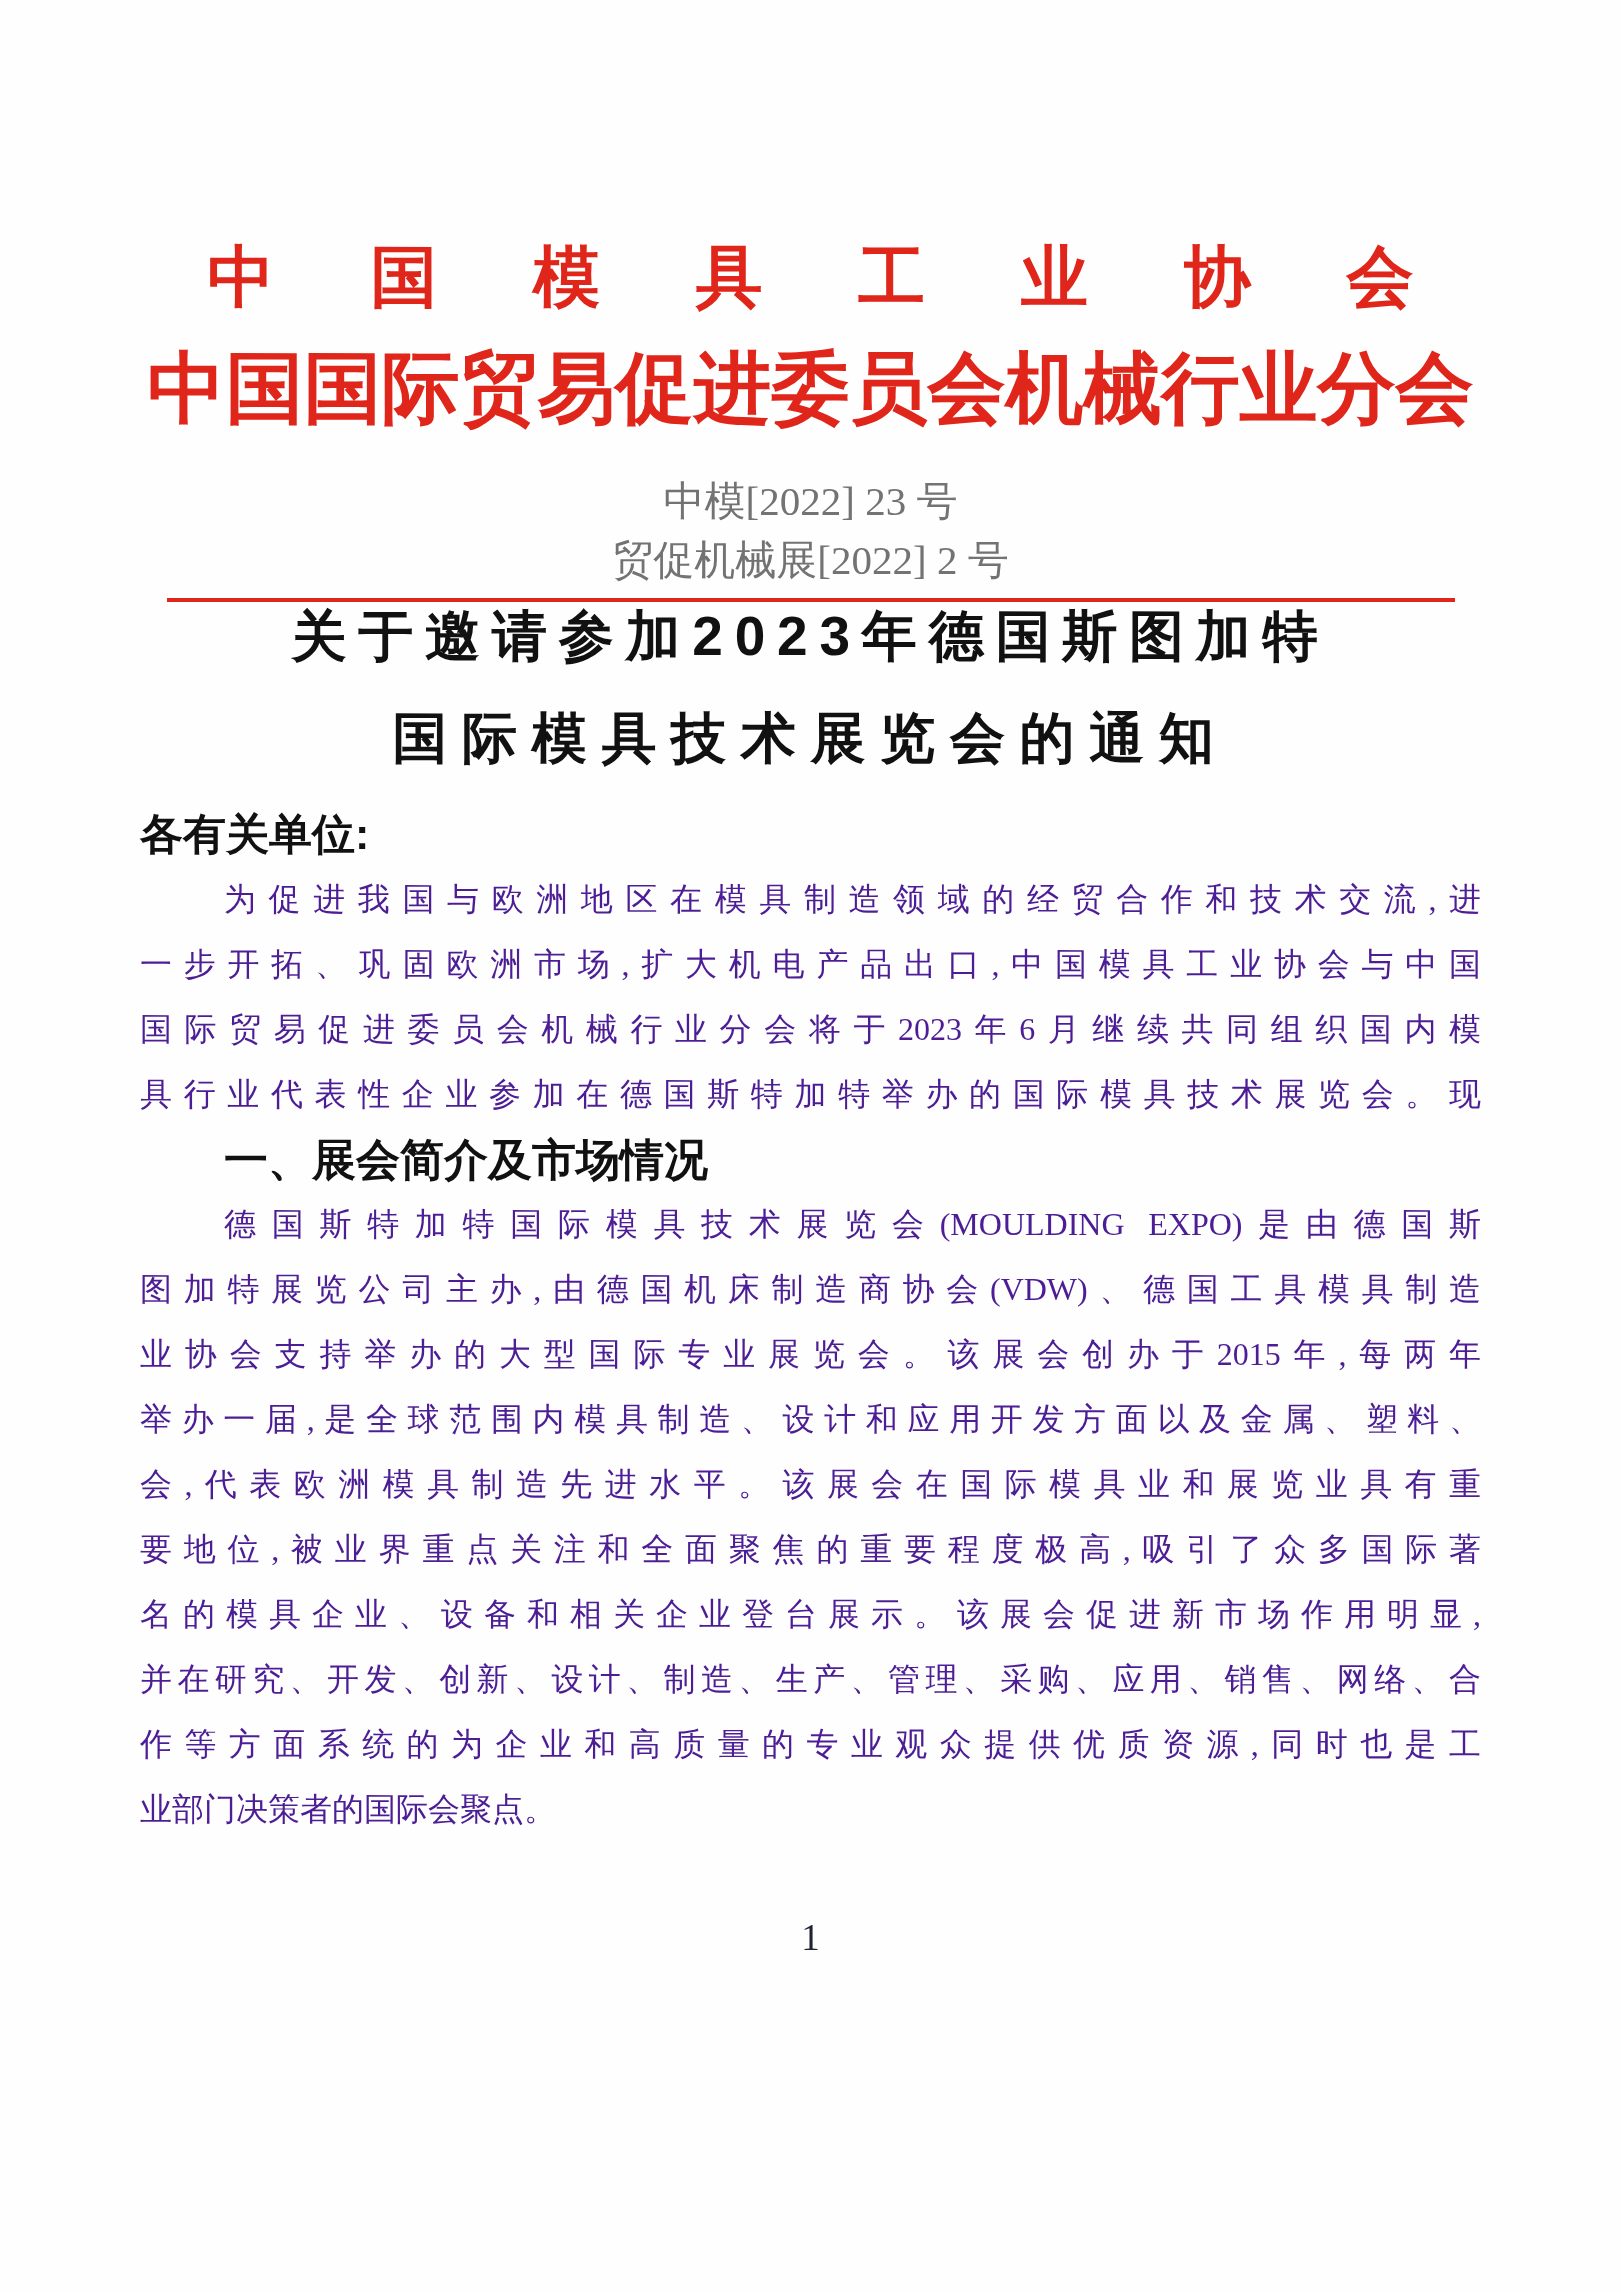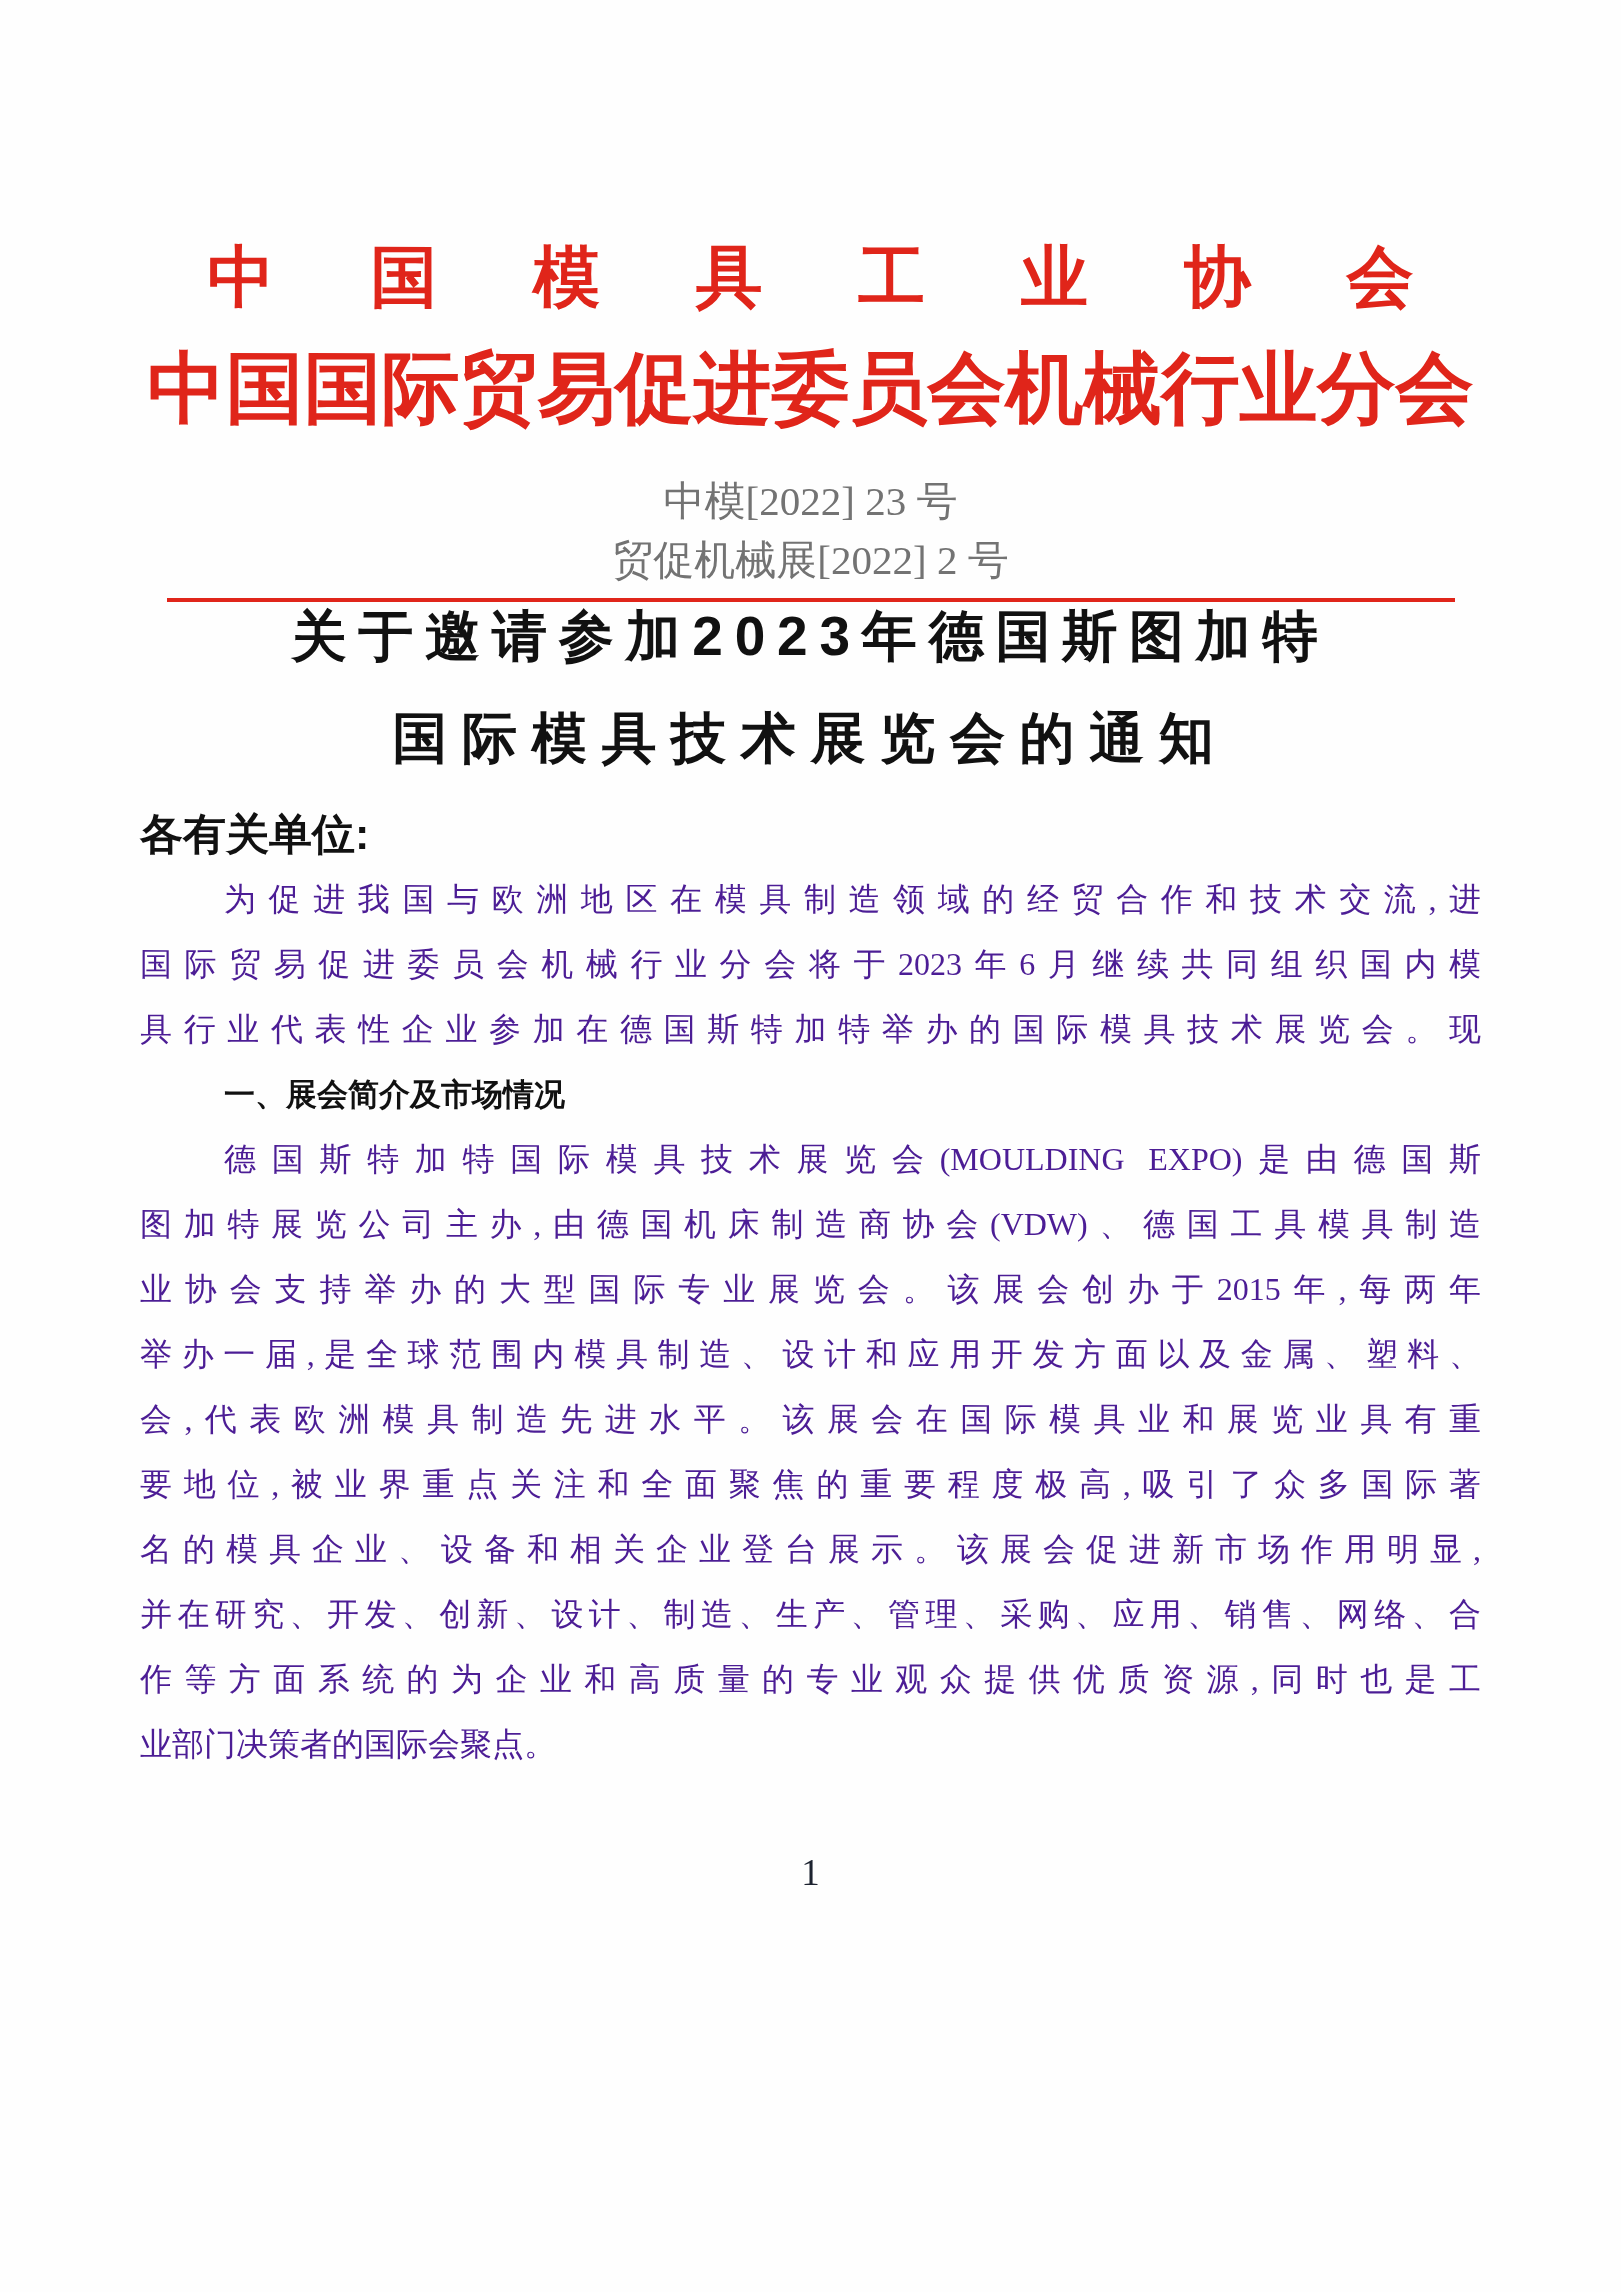--- a/index.html
+++ b/index.html
@@ -61,21 +61,21 @@
   .body-line{
     font-size:32px;line-height:65px;
     text-align:justify;text-align-last:justify;
     color:#4c1d95;
     white-space:nowrap;
   }
   .body-line.indent{text-indent:84px;}
   .body-line.last{text-align-last:left;white-space:normal;}
   .section-heading{
     font-family:"Liberation Sans","DejaVu Sans",sans-serif;
-    font-weight:bold;font-size:31px;line-height:65px;
+    font-weight:bold;font-size:44px;line-height:65px;
     text-indent:84px;color:#111;
   }
   
   .page-number{
     margin-top:73px;
     text-align:center;font-size:37px;line-height:45px;
     color:#1d2330;
   }
 </style>
 </head>
@@ -105,20 +105,21 @@
   <div class="doc-title line1">关于邀请参加2023年德国斯图加特</div>
 
   <div class="doc-title line2">国际模具技术展览会的通知</div>
 
   <div class="body-block">
 
     <div class="salutation">各有关单位:</div>
 
     <div>
         <div class="body-line indent">为促进我国与欧洲地区在模具制造领域的经贸合作和技术交流,进</div>
+        <div class="body-line">一步开拓、巩固欧洲市场,扩大机电产品出口,中国模具工业协会与中国</div>
         <div class="body-line">国际贸易促进委员会机械行业分会将于2023年6月继续共同组织国内模</div>
         <div class="body-line">具行业代表性企业参加在德国斯特加特举办的国际模具技术展览会。现</div>
       </div>
 
     <div class="section-heading">一、展会简介及市场情况</div>
 
     <div>
         <div class="body-line indent">德国斯特加特国际模具技术展览会(MOULDING EXPO)是由德国斯</div>
         <div class="body-line">图加特展览公司主办,由德国机床制造商协会(VDW)、德国工具模具制造</div>
         <div class="body-line">业协会支持举办的大型国际专业展览会。该展会创办于2015年,每两年</div>

